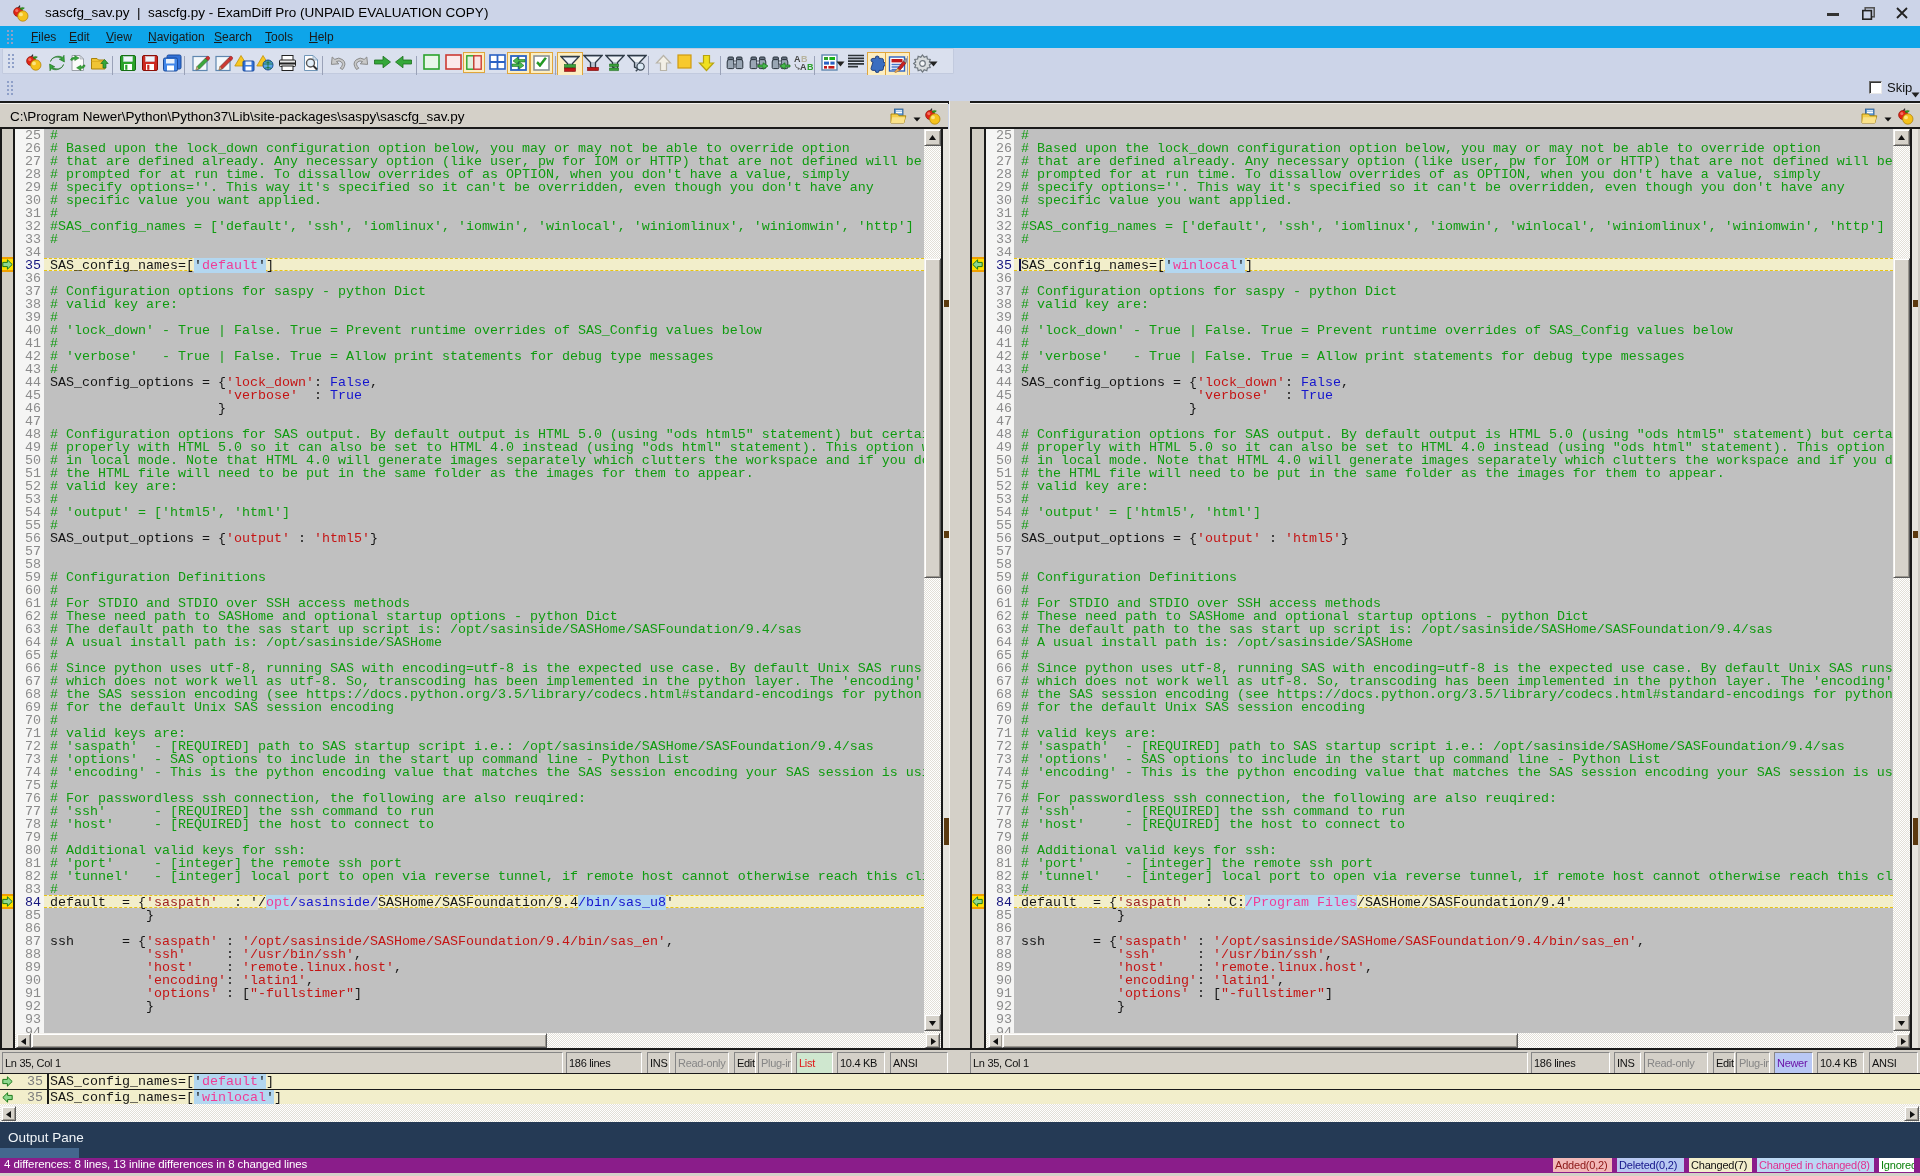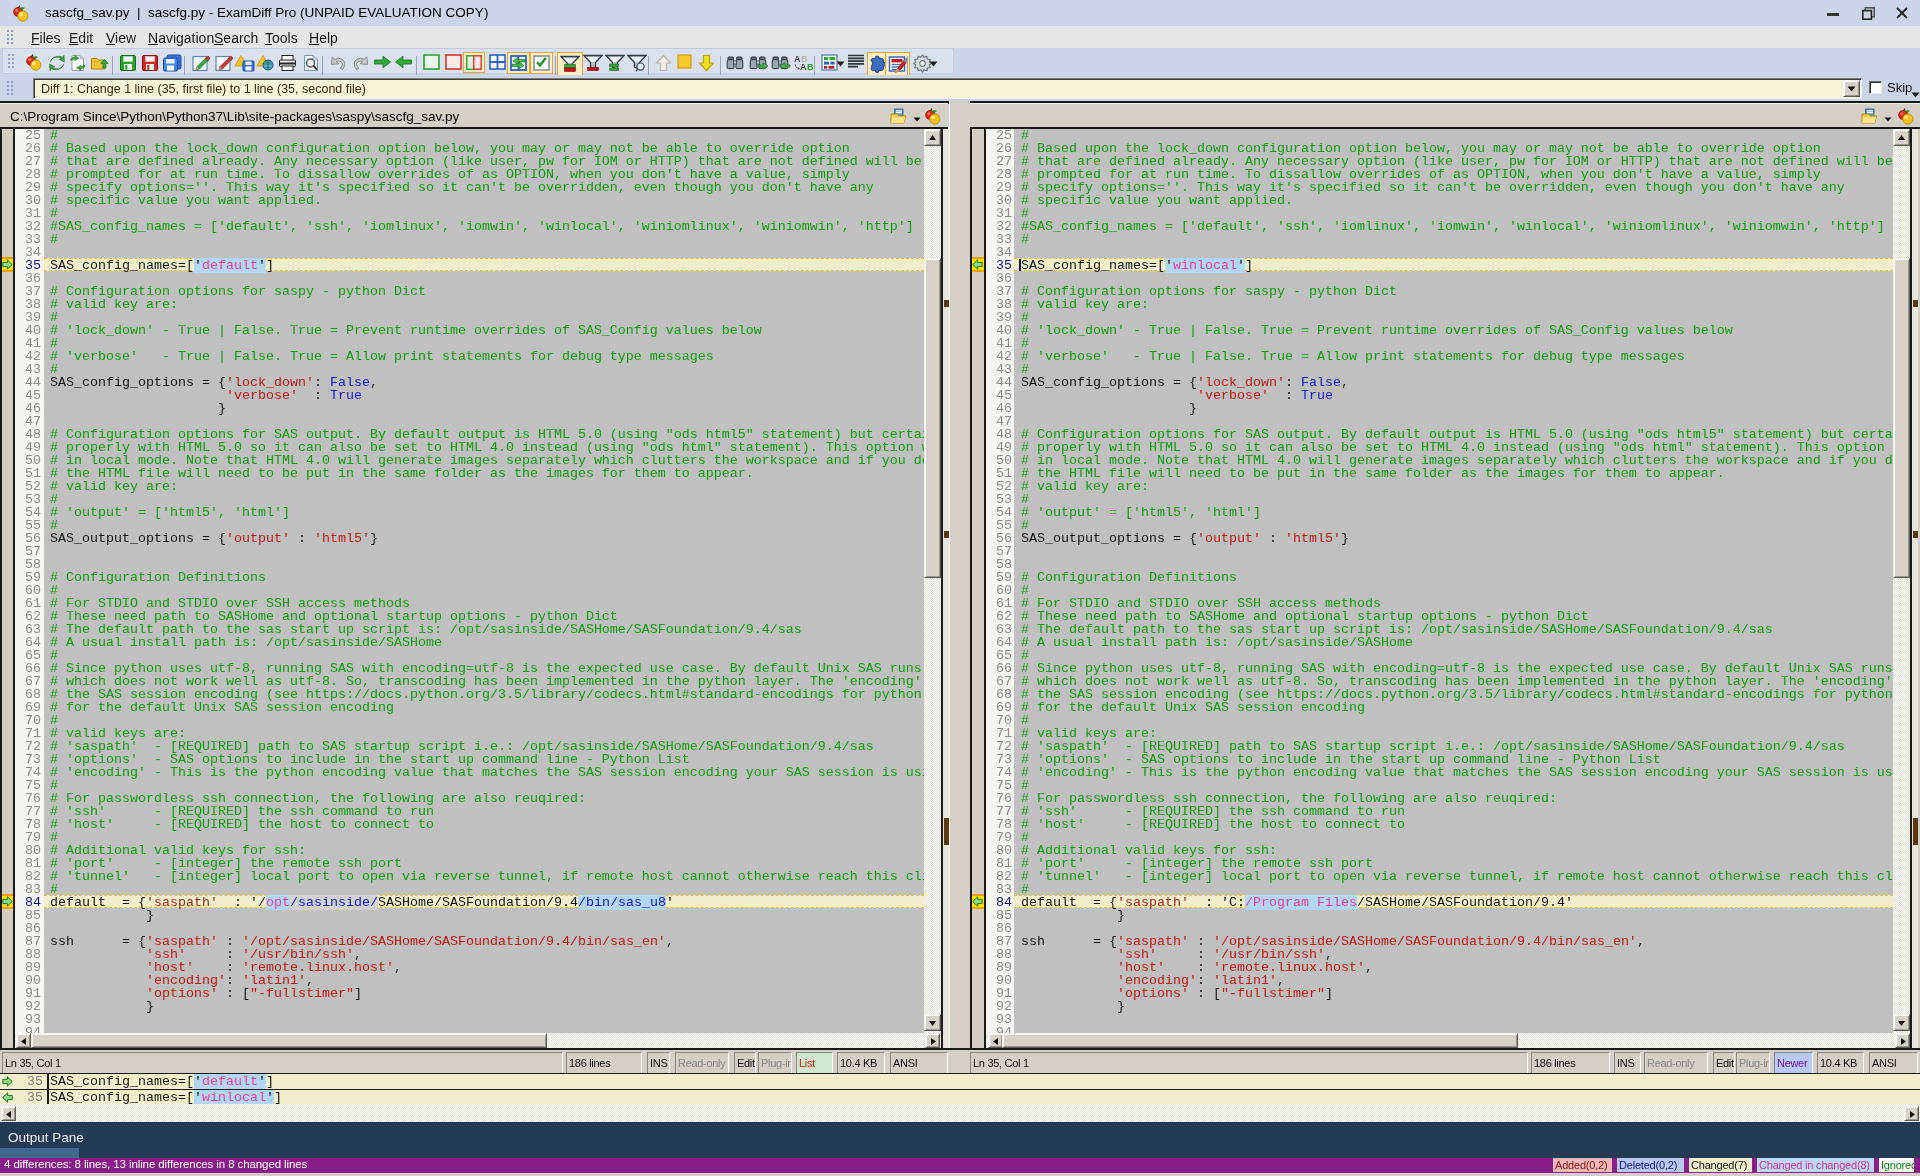--- a/index.html
+++ b/index.html
@@ -38,21 +38,21 @@
         <rect x="0.8" y="3.6" width="8.6" height="8.6" fill="#ccd4e8" stroke="#222" stroke-width="1.6"></rect>
       </svg>
     </div>
  <div class="abs" style="left:1896px;top:7px">
   <svg width="12" height="12" viewBox="0 0 12 12">
         <path d="M1 1 L11 11 M11 1 L1 11" stroke="#222" stroke-width="1.8"></path>
       </svg>
     </div>
 </div>
 
-<div class="abs" style="left:0;top:26px;width:1920px;height:22px;background:#e5e5e5;font-size:14px;color:#1a1a1a">
+<div class="abs" style="left:0;top:26px;width:1920px;height:22px;background:#0ea5e9;font-size:12px;color:#1a1a1a">
  <div class="grip" style="left:6px;top:3px;height:16px"></div>
  <div class="abs" style="left:31px;top:4px"><u>F</u>iles</div>
  <div class="abs" style="left:69px;top:4px"><u>E</u>dit</div>
  <div class="abs" style="left:106px;top:4px"><u>V</u>iew</div>
  <div class="abs" style="left:148px;top:4px"><u>N</u>avigation</div>
  <div class="abs" style="left:214px;top:4px"><u>S</u>earch</div>
  <div class="abs" style="left:265px;top:4px"><u>T</u>ools</div>
  <div class="abs" style="left:309px;top:4px"><u>H</u>elp</div>
 </div>
 
@@ -357,41 +357,33 @@
       <div style="position:absolute;left:929px;top:9px">
         <svg width="9" height="6" viewBox="0 0 9 6">
           <path d="M.5 .5 H8.5 L4.5 5.5 Z" fill="#222"></path>
         </svg>
       </div>
     </div>
 </div>
 
 <div class="abs" style="left:0;top:75px;width:1920px;height:26px;background:#ccd4e8">
  <div class="grip" style="left:6px;top:5px;height:17px"></div>
- <div class="abs" style="left:33px;top:3px;width:1829px;height:21px;background:#f7f3d6;border:1px solid;border-color:#7a7a7a #f2f2f2 #f2f2f2 #7a7a7a;box-shadow:inset 1px 1px 0 #3c3c3c">
-  <div class="abs" style="left:7px;top:3px;font-size:12.5px;color:#38280a">Diff 1: Change 1 line (35, first file) to 1 line (35, second file)</div>
-  <div class="btn3d" style="right:1px;top:1px;width:17px;height:17px">
-   <svg width="9" height="6" viewBox="0 0 9 6" style="position:absolute;left:3px;top:5px">
-          <path d="M.5 .5 H8.5 L4.5 5.5 Z" fill="#111"></path>
-        </svg>
-      </div>
- </div>
  <div class="abs" style="left:1869px;top:6px;width:13px;height:13px;background:#fff;border:1px solid;border-color:#6a6a6a #e8e8e8 #e8e8e8 #6a6a6a;box-shadow:inset 1px 1px 0 #333"></div>
  <div class="abs" style="left:1887px;top:5px;font-size:13px;color:#111">Skip</div>
  <div class="abs" style="left:1911px;top:17px">
       <svg width="9" height="6" viewBox="0 0 9 6">
         <path d="M.5 .5 H8.5 L4.5 5.5 Z" fill="#222"></path>
       </svg>
     </div>
 </div>
 
 <div class="abs" style="left:0;top:101px;width:1920px;height:2.5px;background:#1a1a1a"></div>
 
 <div class="abs" style="left:0;top:103px;width:948px;height:25px;background:#d4d0c8;border-top:1px solid #f2f0ec">
- <div class="abs" style="left:10px;top:5px;font-size:13.5px;color:#000">C:\Program Since\Python\Python37\Lib\site-packages\saspy\sascfg_sav.py</div>
+ <div class="abs" style="left:10px;top:5px;font-size:13.5px;color:#000">C:\Program Newer\Python\Python37\Lib\site-packages\saspy\sascfg_sav.py</div>
  <div class="abs" style="left:890px;top:4px">
       <svg width="17" height="16" viewBox="0 0 17 16">
         <rect x="4.5" y="1" width="8.5" height="7" fill="#5b96d0" stroke="#2a5a90" stroke-width=".8"></rect>
         <path d="M6 2.8 H12 M6 4.6 H12" stroke="#fff" stroke-width="1.2"></path>
         <path d="M1 6 H7.5 L9 7.8 H15.8 L13.8 15 H1 Z" fill="#f5cf4a" stroke="#a9820a" stroke-width=".9"></path>
         <path d="M2.2 9.2 H15.2 L13.8 15 H1 Z" fill="#fae28a"></path>
       </svg>
     </div>
  <div class="abs" style="left:913px;top:13px">
       <svg width="8" height="5" viewBox="0 0 8 5">

